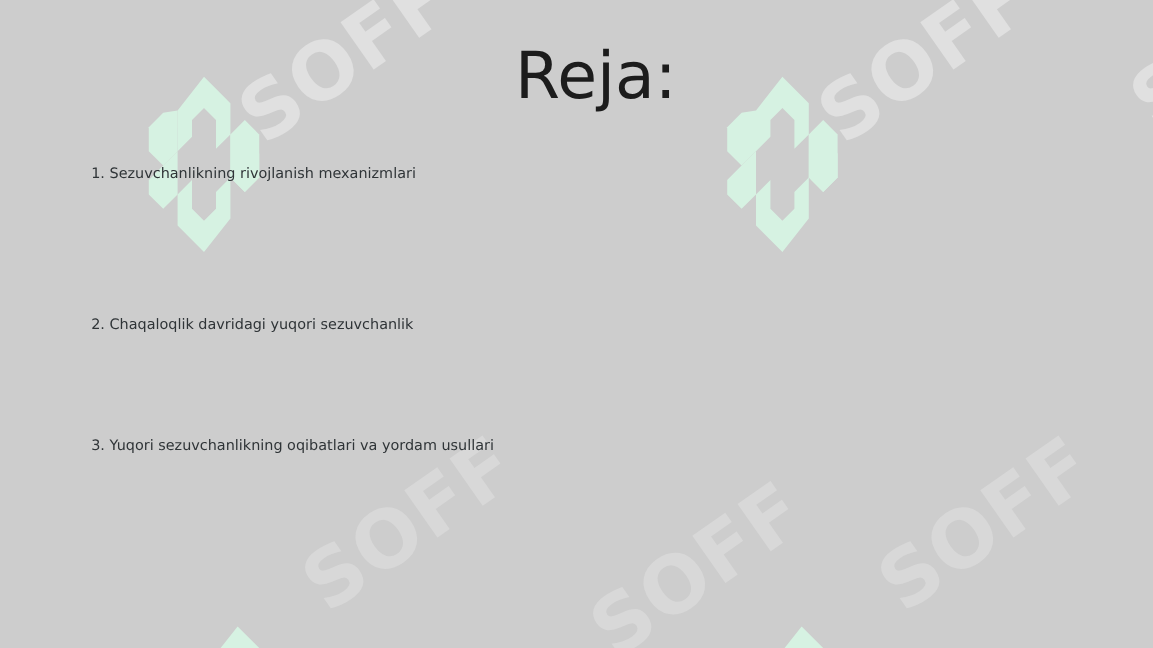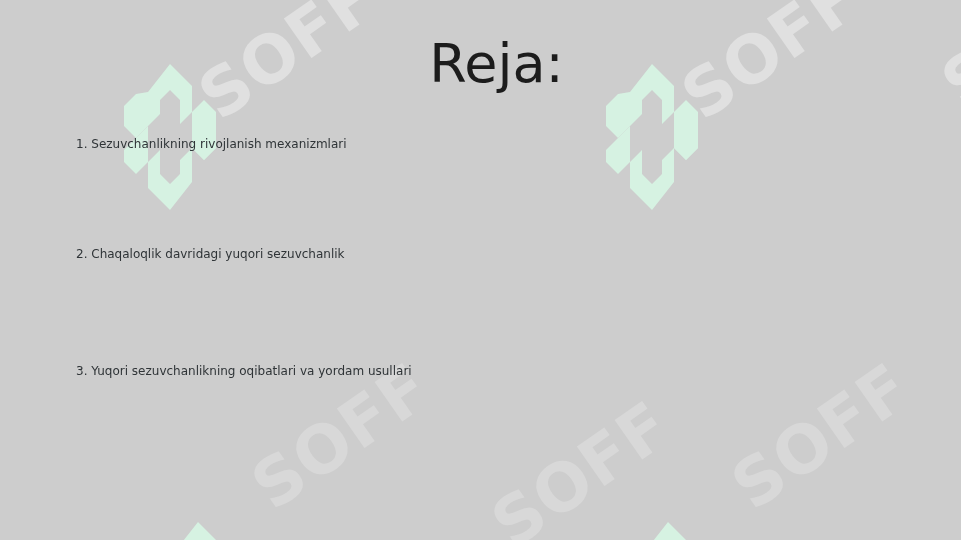--- a/index.html
+++ b/index.html
@@ -88,21 +88,21 @@
   .agenda-item {
     position: absolute;
     left: 76px;
     font-family: "DejaVu Sans", sans-serif;
     font-size: 12px;
     line-height: 20px;
     color: #2f3437;
     white-space: nowrap;
   }
   .agenda-item.n1 { top: 134px; }
-  .agenda-item.n2 { top: 244px; text-align: right; }
+  .agenda-item.n2 { top: 260px; text-align: right; }
   .agenda-item.n3 { top: 361px; }
 </style>
 </head>
 <body>
 
 <div id="slide">
 
   <div id="watermark-layer">
 
     <div class="wm-text light" style="left: 185px; top: 72px; transform: rotate(-35deg);">SOFF</div>

